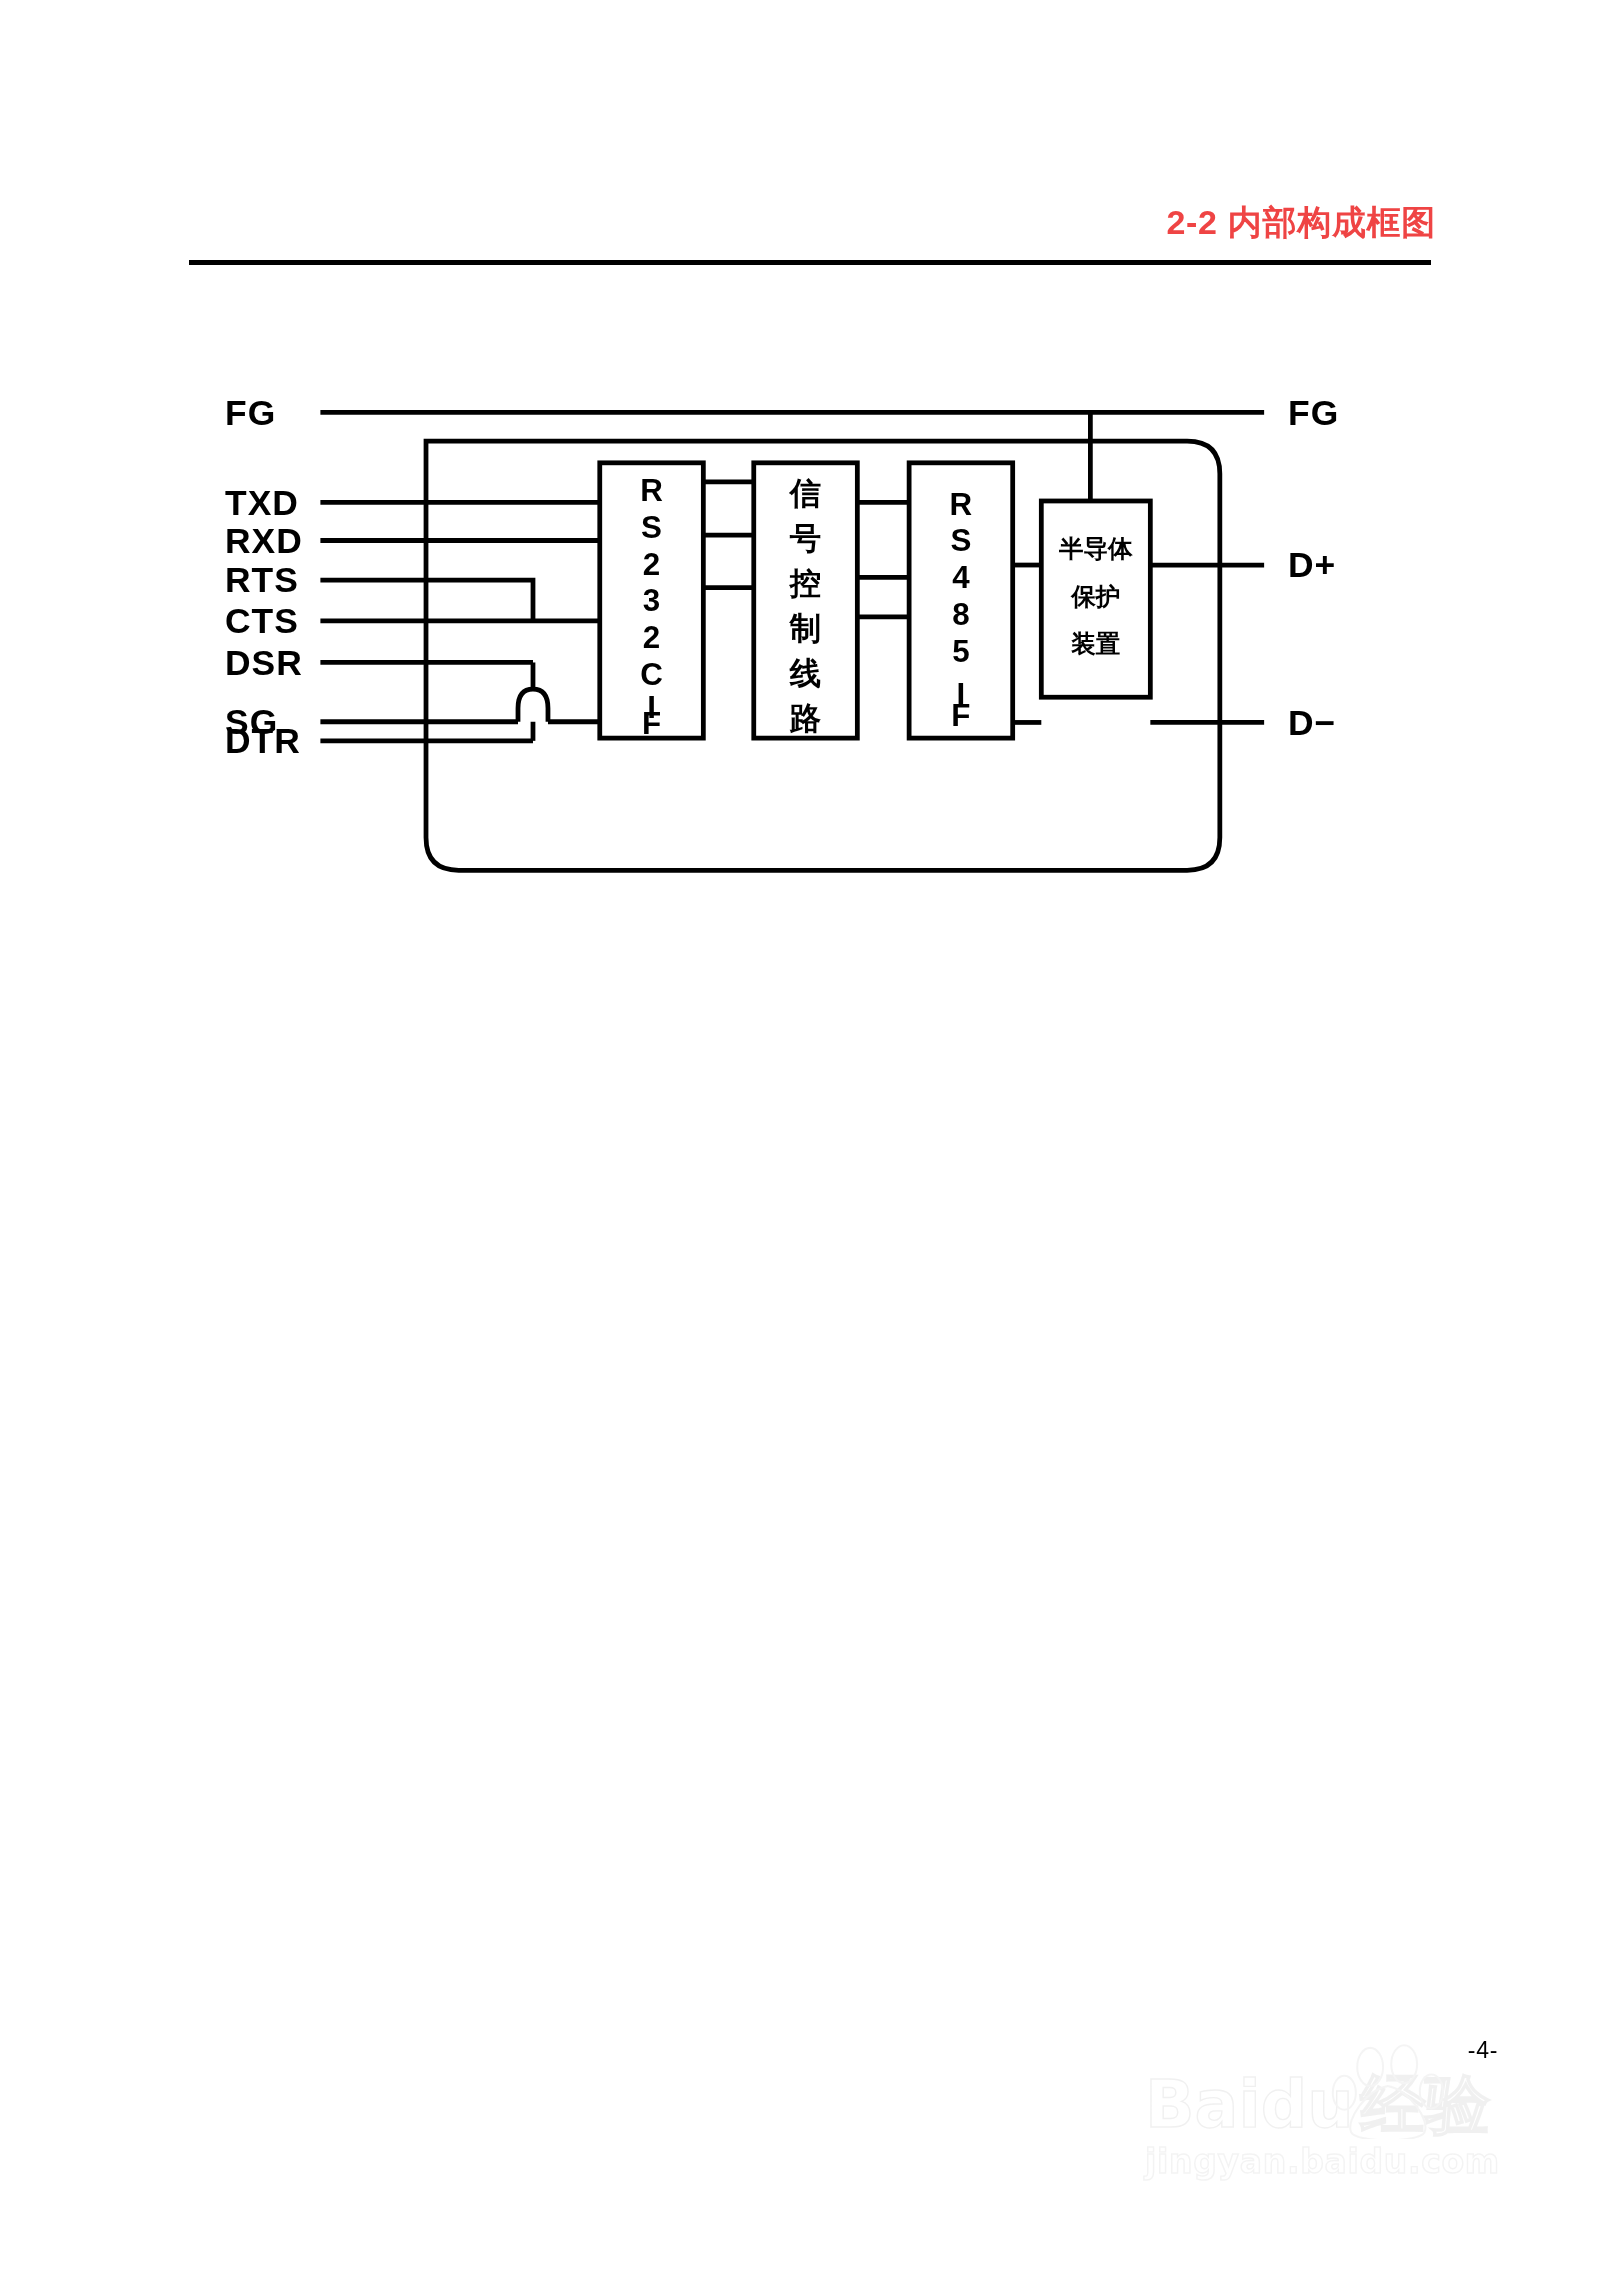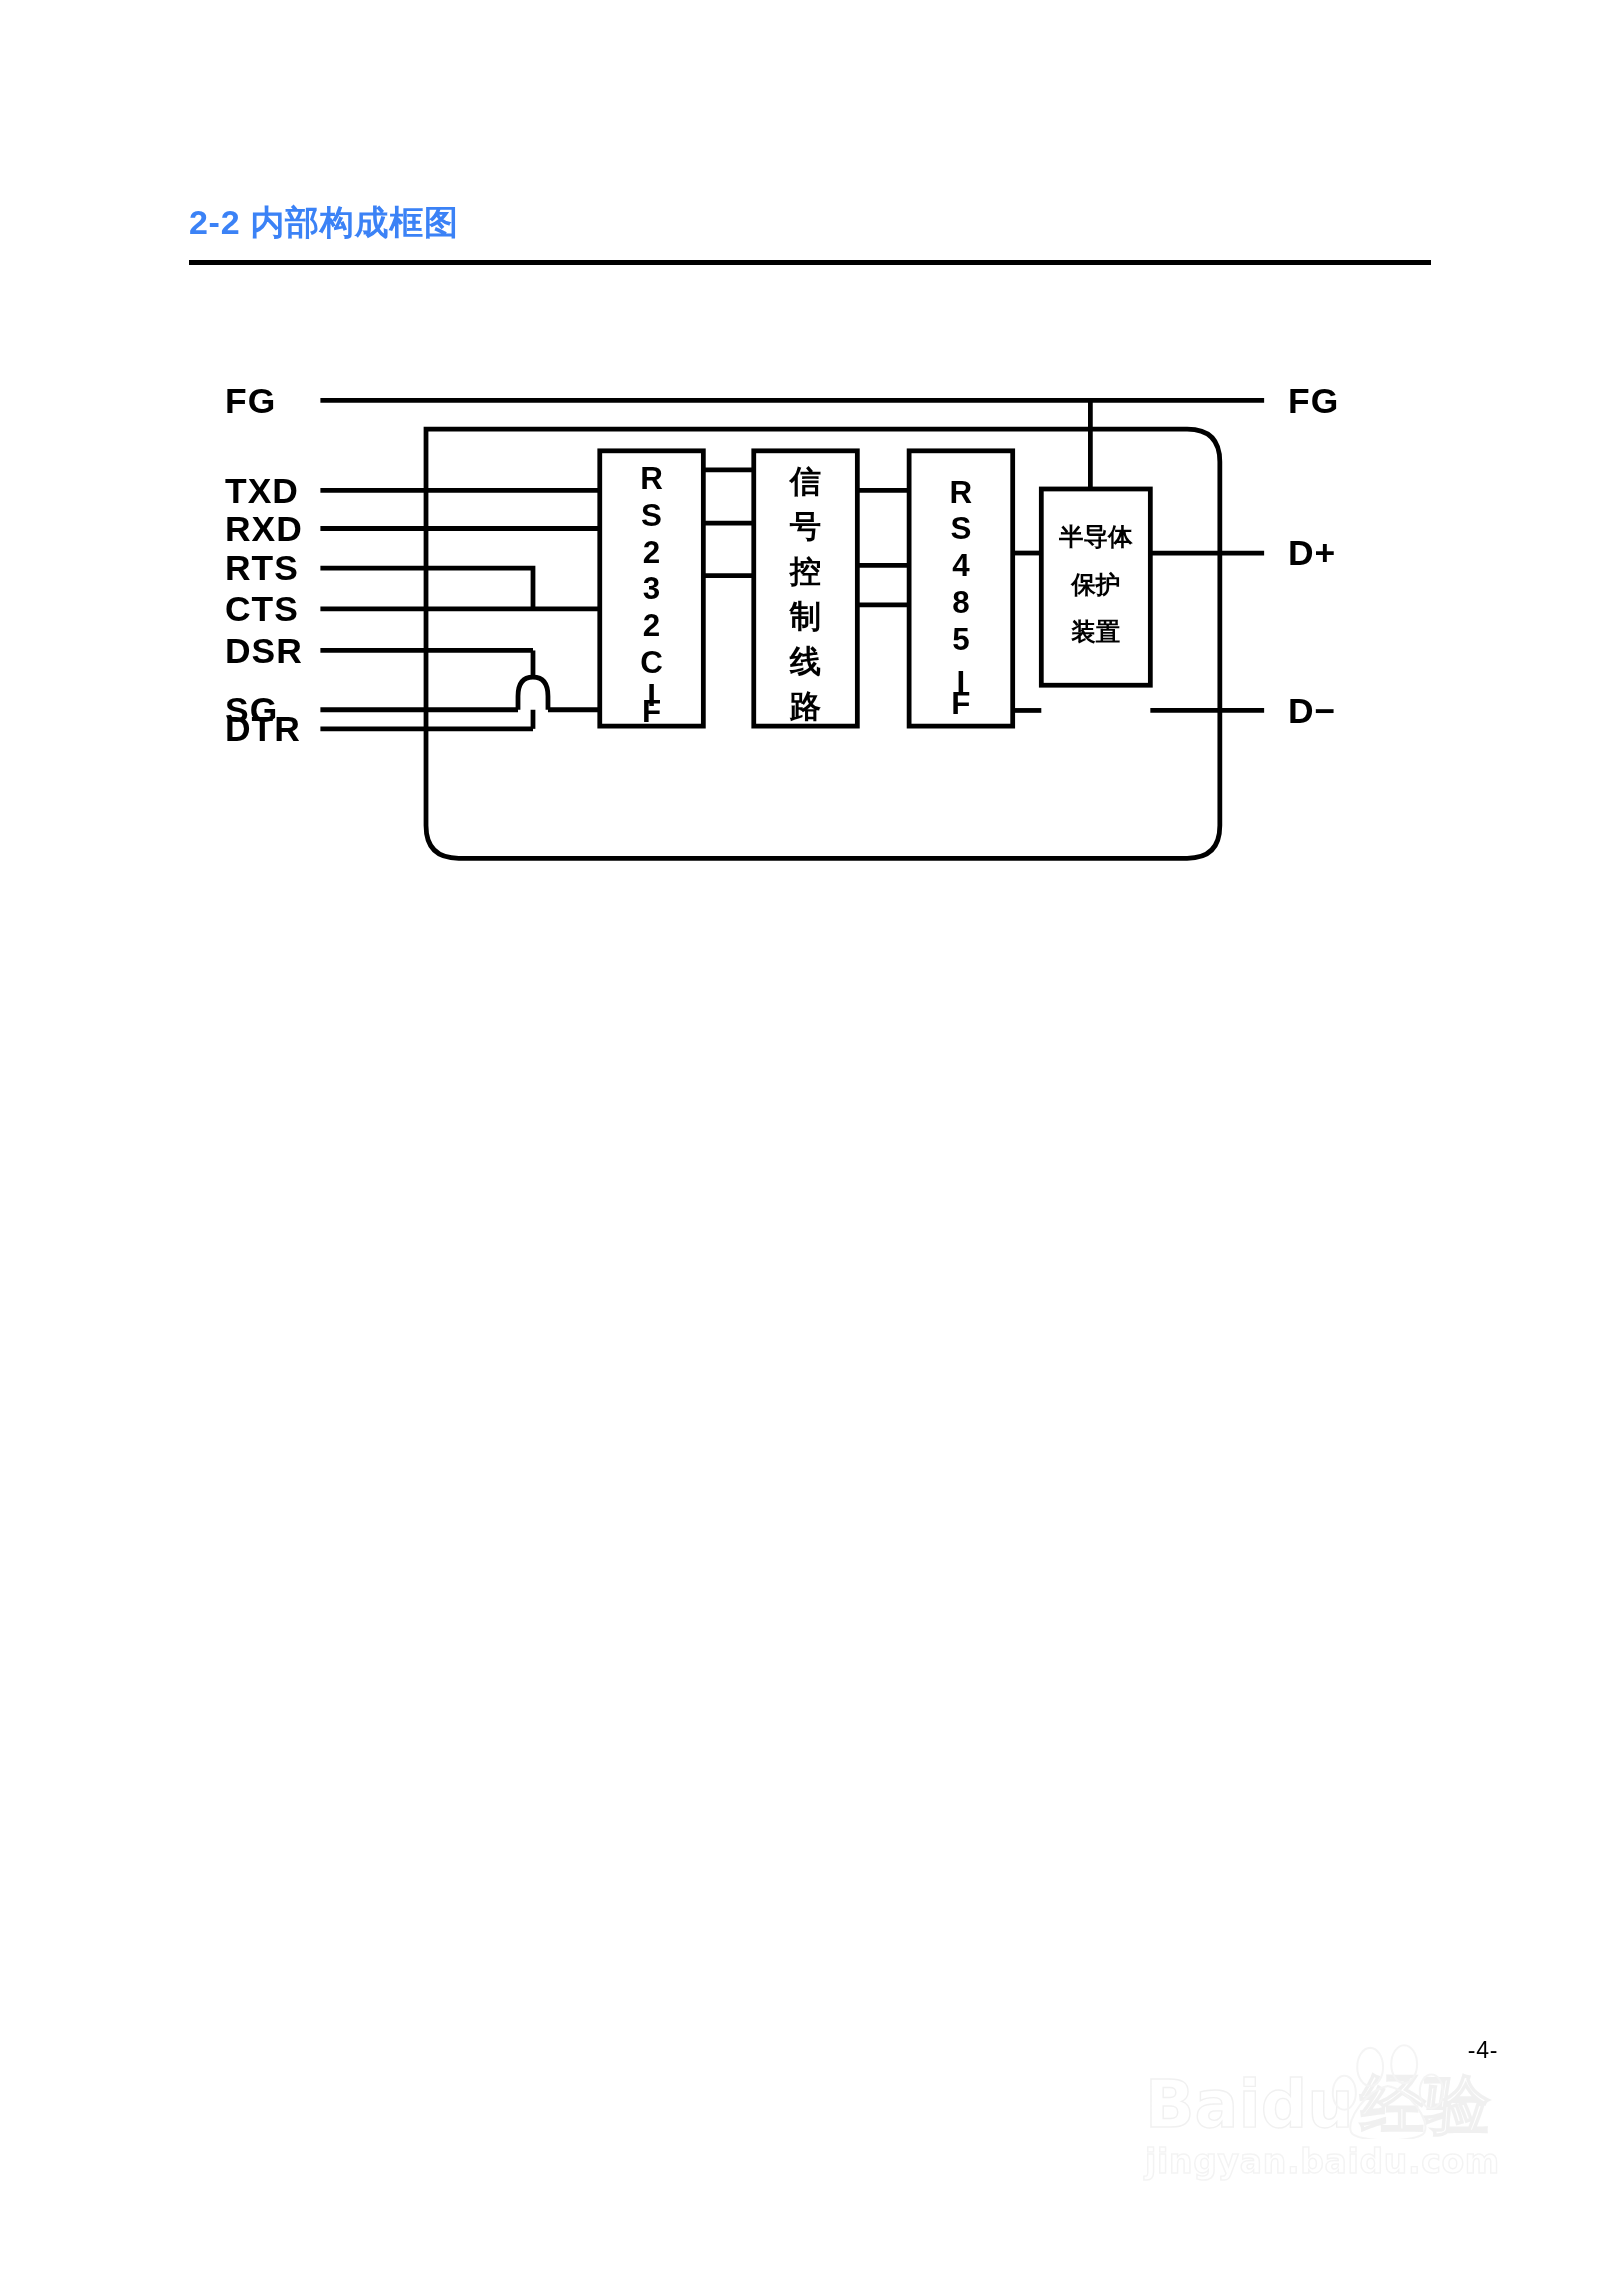--- a/index.html
+++ b/index.html
@@ -28,34 +28,35 @@
     left: 189px;
     top: 204px;
     width: 1247px;
   }
   .heading-text {
     font-size: 34px;
     font-weight: 700;
     letter-spacing: 0.7px;
     line-height: 1.1;
     white-space: pre;
-    color: #3b82f6;
+    color: #ef4444;
+    text-align: right;
   }
   .heading-rule {
     margin-top: 19px;
     height: 4.8px;
     background: #000;
     width: 1242px;
   }
 
   
   .diagram-wrap {
     position: absolute;
     left: 0px;
-    top: 320px;
+    top: 332px;
     width: 1622px;
     height: 586px;
   }
   .diagram-svg {
     display: block;
     width: 1622px;
     height: 586px;
     overflow: visible;
   }
 

